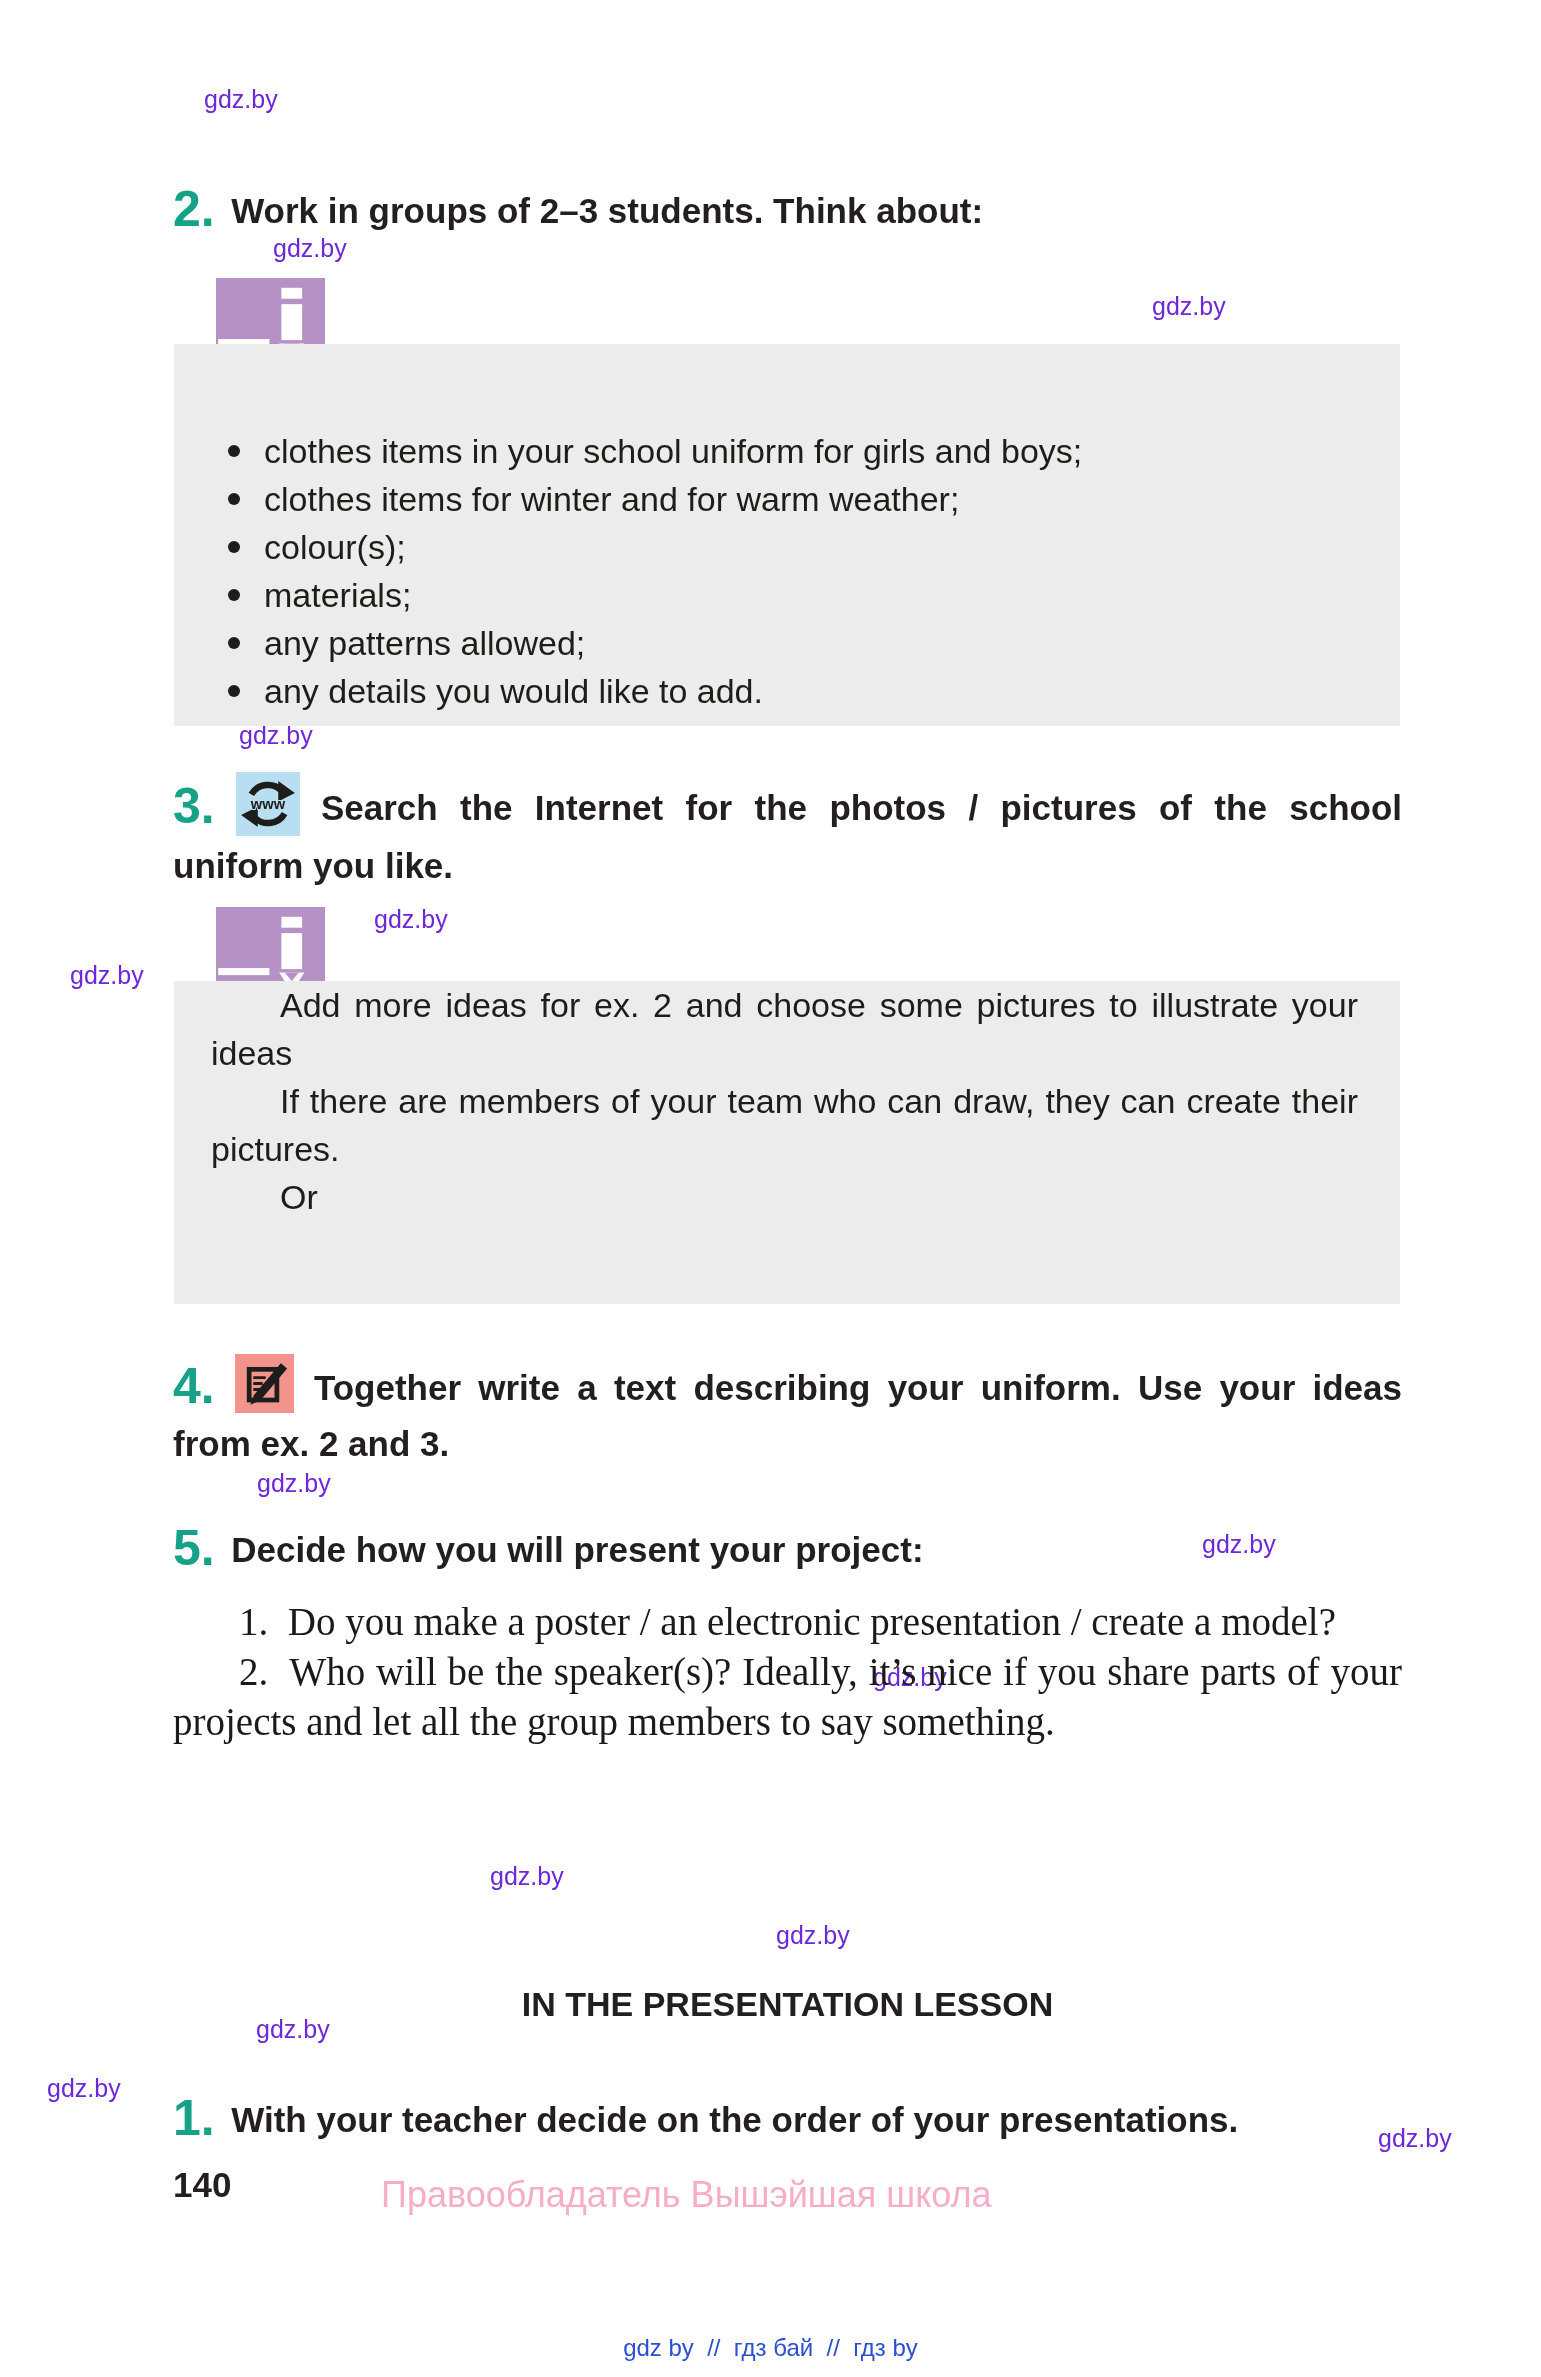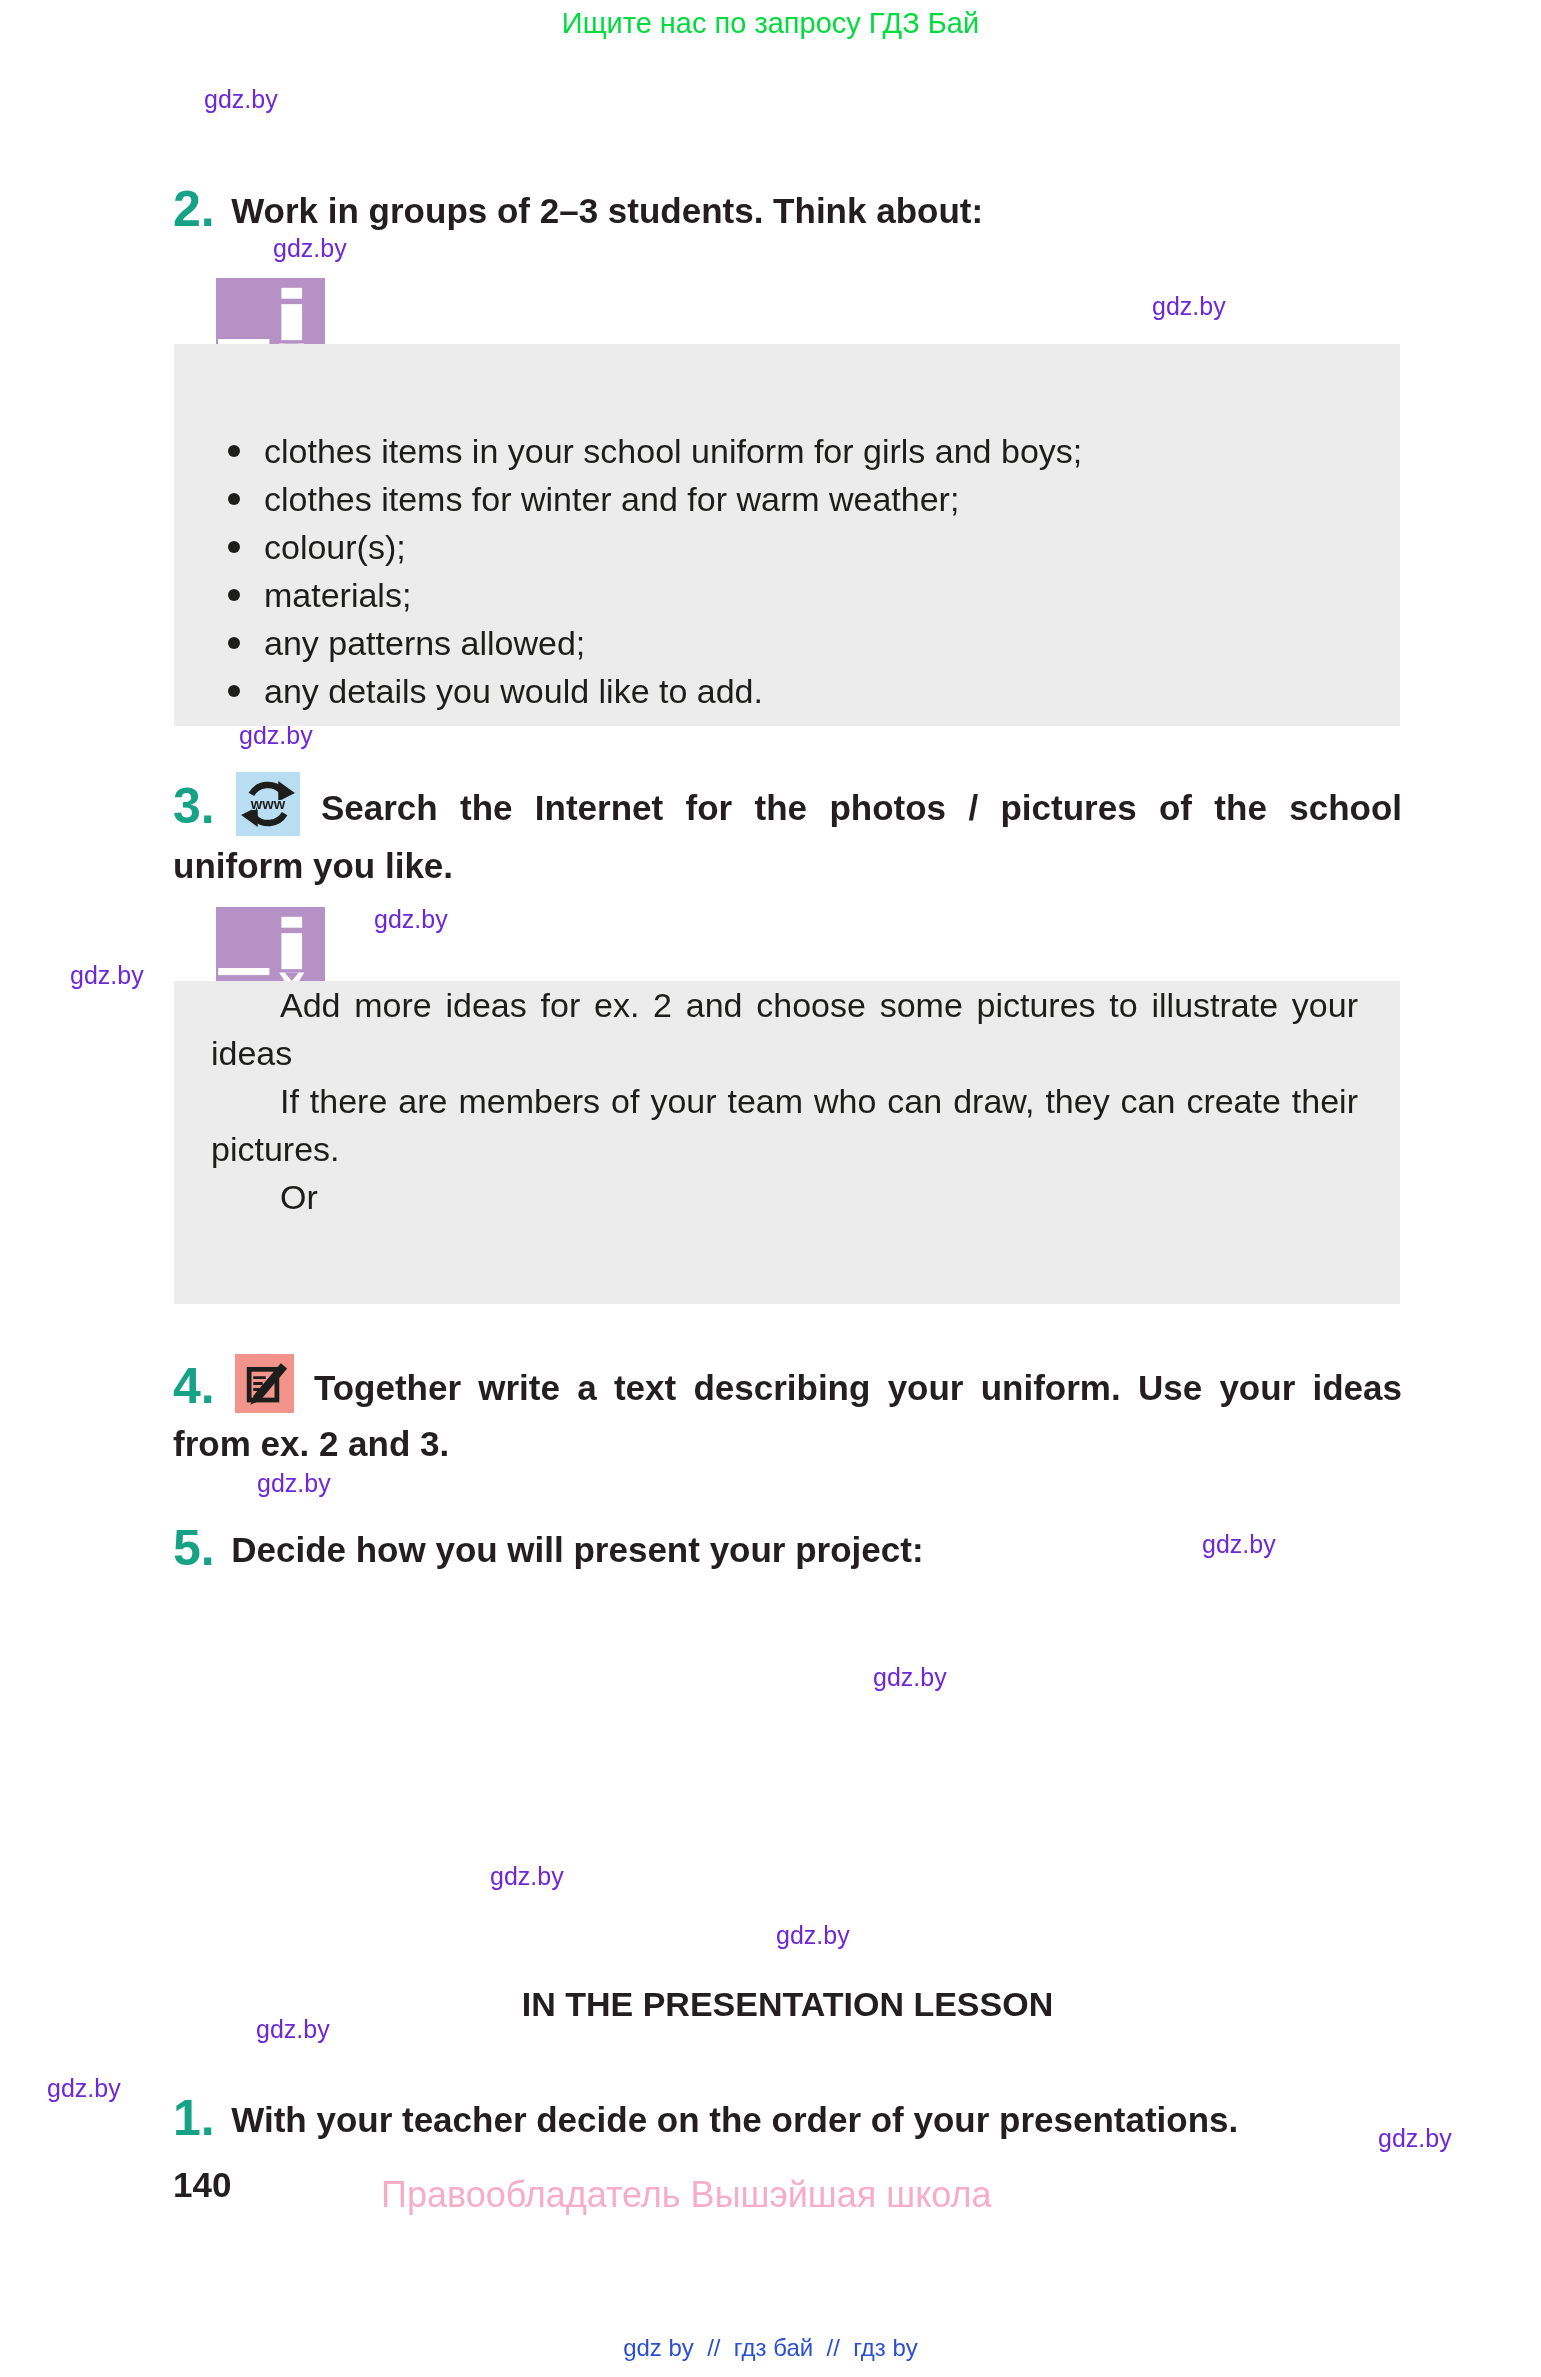--- a/index.html
+++ b/index.html
@@ -47,21 +47,20 @@
   .page-num { position:absolute; left:173px; top:2165px; font-size:35px; font-weight:bold; color:#231f20; }
   .copyright { position:absolute; left:381px; top:2174px; color:#f7adc5; font-size:36px; white-space:nowrap; }
   .footer { position:absolute; top:2334px; left:0; width:100%; text-align:center;
             color:#2b4fd0; font-size:24px; white-space:pre; }
 </style>
 </head>
 <body>
 
 <div class="page">
 
-  <div class="banner">Ищите нас по запросу ГДЗ Бай</div>
 
   <span class="wm" style="left:204px;top:85px">gdz.by</span>
   <span class="wm" style="left:273px;top:234px">gdz.by</span>
   <span class="wm" style="left:1152px;top:292px">gdz.by</span>
   <span class="wm" style="left:1284px;top:441px">gdz.by</span>
   <span class="wm" style="left:976px;top:568px">gdz.by</span>
   <span class="wm" style="left:1277px;top:641px">gdz.by</span>
   <span class="wm" style="left:239px;top:721px">gdz.by</span>
   <span class="wm" style="left:374px;top:905px">gdz.by</span>
   <span class="wm" style="left:70px;top:961px">gdz.by</span>
@@ -140,20 +139,24 @@
       <path d="M 31 40 H 52 M 31 50 H 47 M 31 60 H 43" stroke="#1d1d1b" stroke-width="5" fill="none"></path>
       <line x1="36" y1="76" x2="83" y2="20" stroke="#1d1d1b" stroke-width="14"></line>
       <polygon points="26,86 42,79 33,69" fill="#1d1d1b"></polygon>
     </svg><span>Together write a text describing your uniform. Use your ideas from ex. 2 and 3.</span>
   </div>
 
   <div class="ex single" style="top:1527px">
     <span class="num">5.</span><span>Decide how you will present your project:</span>
   </div>
 
+  <div class="serif-block">
+    <p>1.&nbsp; Do you make a poster / an electronic presentation / create a model?</p>
+    <p>2.&nbsp; Who will be the speaker(s)? Ideally, it’s nice if you share parts of your projects and let all the group members to say something.</p>
+  </div>
 
 
   <div class="lesson-heading">IN THE PRESENTATION LESSON</div>
 
   <div class="ex single" style="top:2097px">
     <span class="num">1.</span><span>With your teacher decide on the order of your presentations.</span>
   </div>
 
   <div class="page-num">140</div>
   <div class="copyright">Правообладатель Вышэйшая школа</div>

